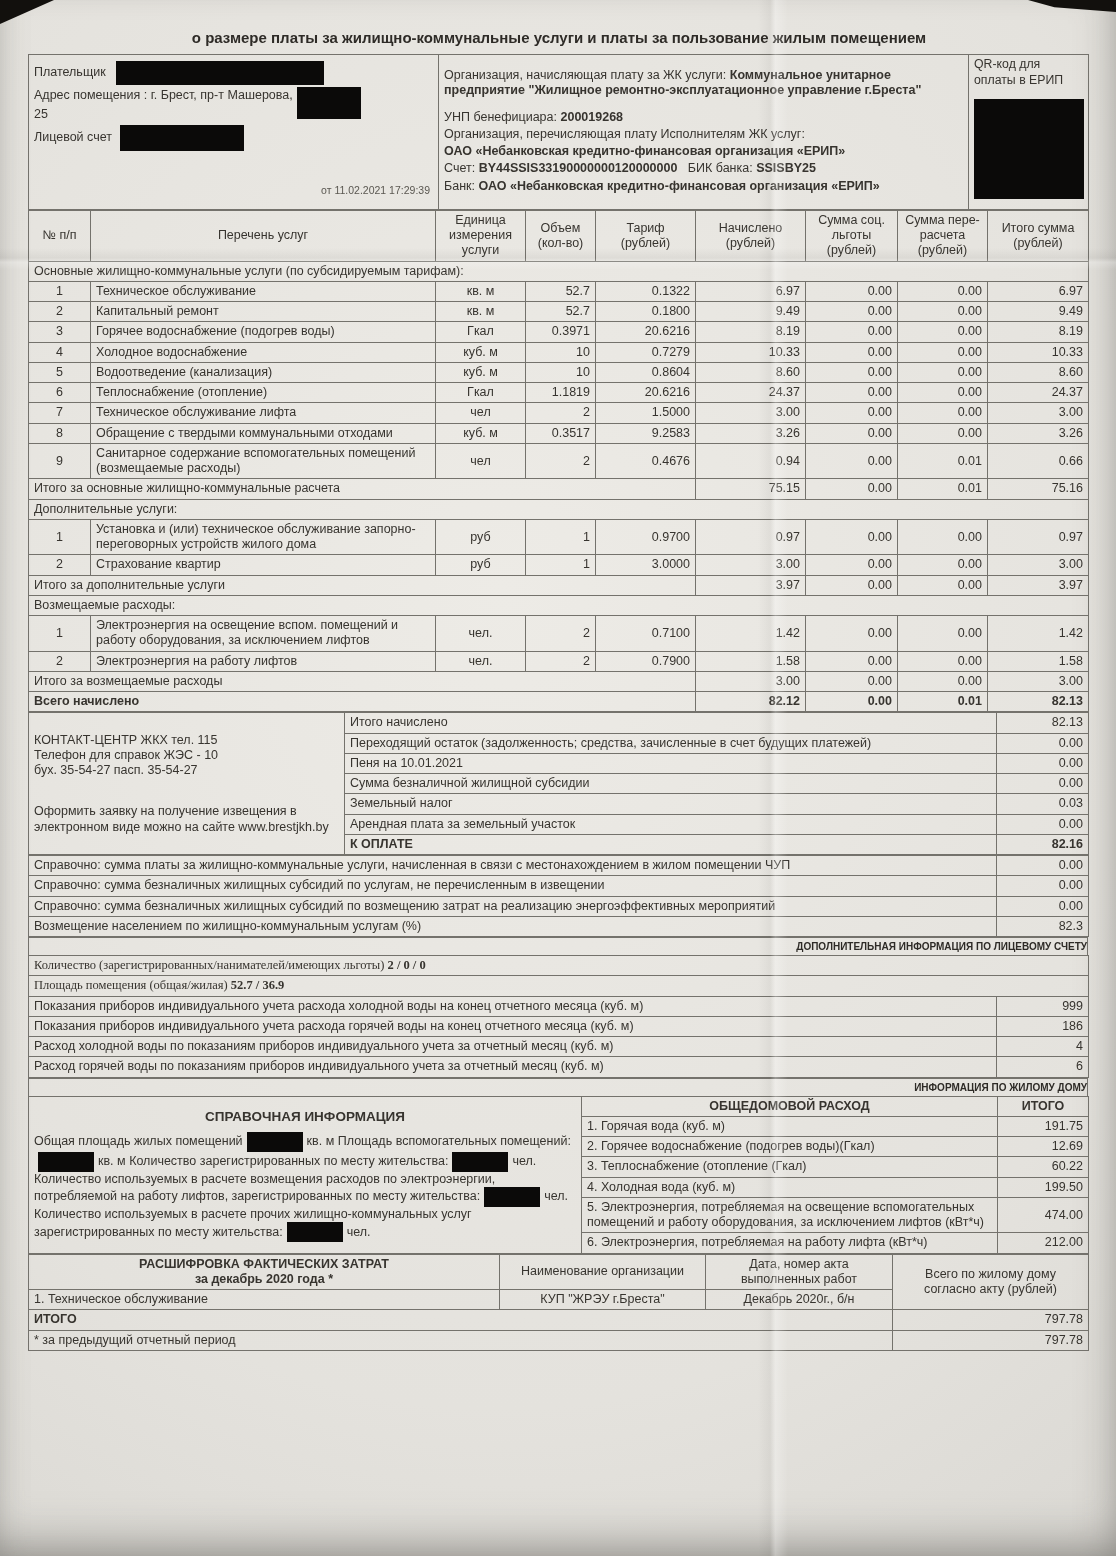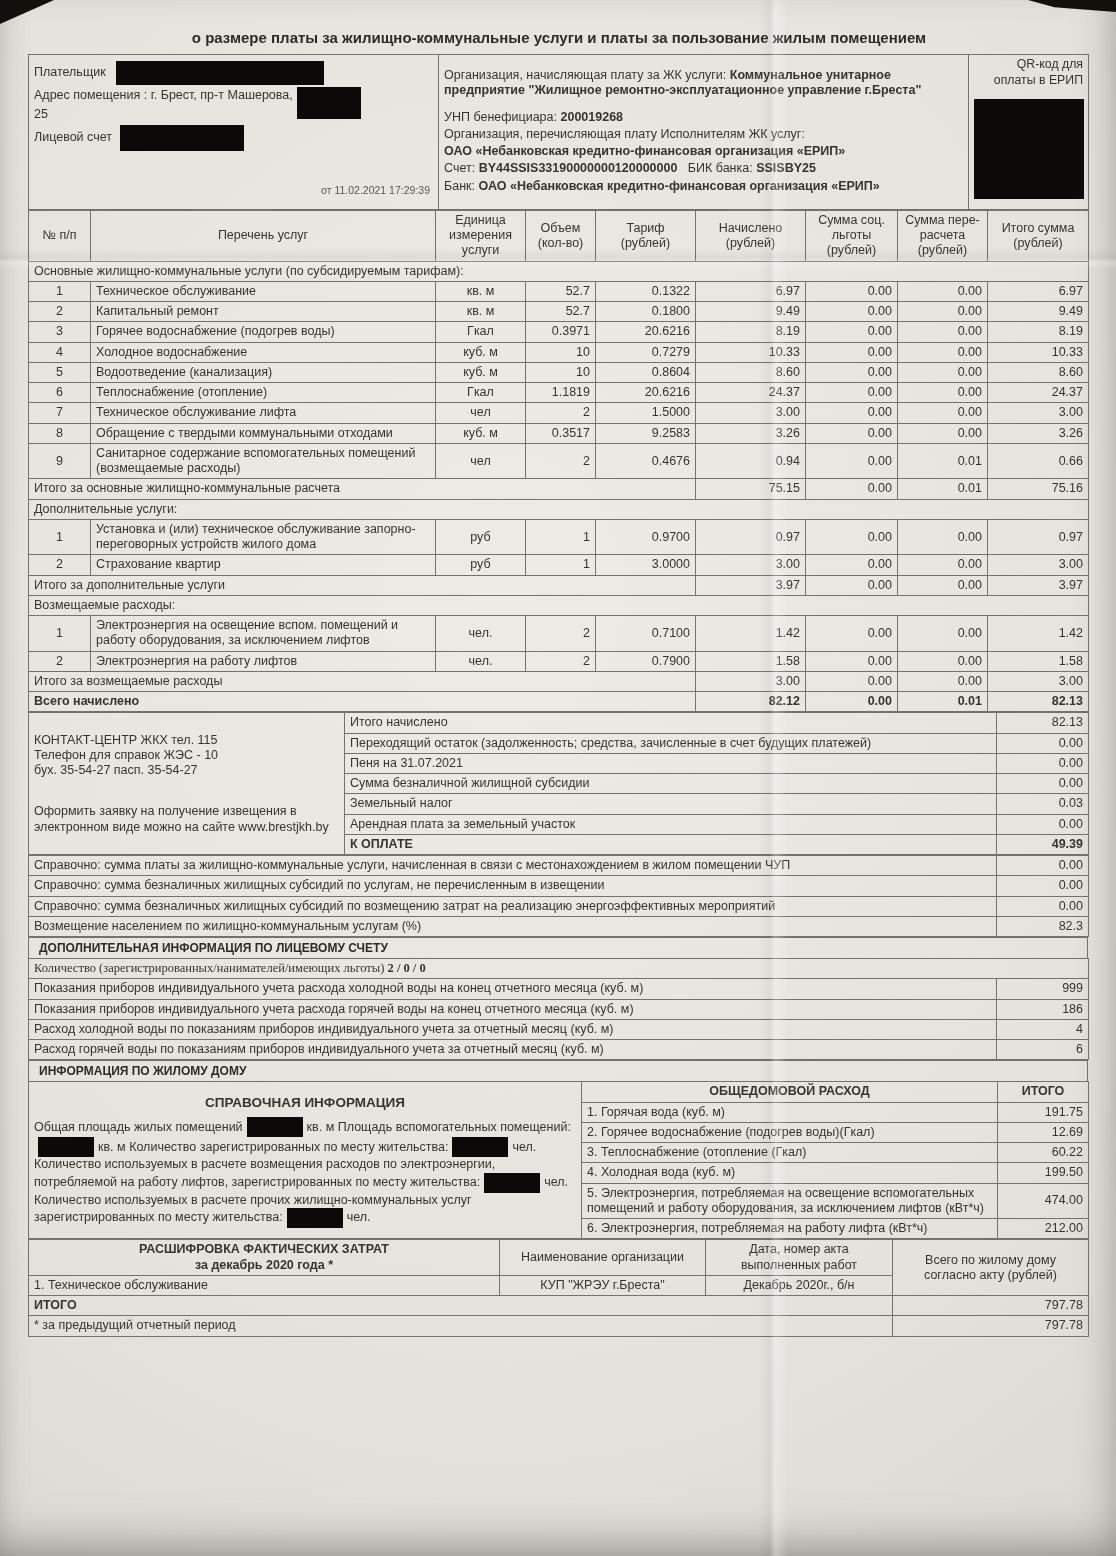--- a/index.html
+++ b/index.html
@@ -41,21 +41,21 @@
 
   
   .hdr td { vertical-align:top; padding:4px 7px; font-size:12.8px; line-height:1.35; }
   .payer-cell { position:relative; }
   .stamp { position:absolute; right:8px; bottom:12px; font-size:10.5px; color:#5a5751; }
   .redact { display:inline-block; background:#0b0a09; vertical-align:middle; }
   .r-payer  { width:208px; height:24px; margin-left:10px; }
   .r-addr   { width:64px;  height:32px; margin-left:4px; margin-bottom:-14px; }
   .r-acct   { width:124px; height:26px; margin-left:8px; }
   .r-inline { width:56px;  height:20px; margin:0 4px; }
-  .qr-cell { text-align:right; padding-top:6px; }
+  .qr-cell { text-align:left; padding-top:6px; }
   .qr-box { width:110px; height:100px; background:#0b0a09; margin:10px auto 8px; }
   .b { font-weight:bold; }
   .hdr-line { margin-bottom:2px; }
   .hdr-gap { height:9px; }
 
   
   .c-num   { text-align:center; }
   .c-name  { text-align:left; }
   .c-unit  { text-align:center; }
   .c-vol, .c-tar { text-align:right; padding-right:10px; }
@@ -65,21 +65,21 @@
   .grand-row td { font-weight:bold; }
 
   
   .contact-cell { vertical-align:top; padding:5px 8px; font-size:13.2px; line-height:1.32; }
   .contact-note { margin-top:26px; }
   .sum-label { text-align:left; font-size:12.8px; }
   .sum-value { text-align:right; padding-right:10px; }
   .due-row td { font-weight:bold; }
 
   .band-title { width:1060px; border:1px solid #74726c; border-bottom:none;
-    text-align:left; font-weight:bold; font-size:12px; padding:3px 10px; color:#2e2b27; }
+    text-align:right; font-weight:bold; font-size:10px; padding:3px 0; color:#2e2b27; }
 
   .plain-cell { text-align:left;font-family:Liberation Serif, serif; }
 
   
   .house-left { vertical-align:top; padding:4px 10px; font-size:13px; line-height:1.5; }
   .house-left-title { text-align:center; font-weight:bold; font-size:13.5px; margin:2px 0 6px; }
   .house-hdr { font-weight:bold; text-align:center; font-size:13.2px; }
   .hi-label { text-align:left; font-size:12.6px;margin-top:8px; }
   .hi-value { text-align:right; padding-right:10px; vertical-align:top; padding-top:4px; }
 
@@ -385,38 +385,38 @@
           <div class="contact-note">Оформить заявку на получение извещения в электронном виде можно на сайте www.brestjkh.by</div>
         </td>
         <td class="sum-label">Итого начислено</td>
         <td class="sum-value">82.13</td>
       </tr>
       <tr>
           <td class="sum-label">Переходящий остаток (задолженность; средства, зачисленные в счет будущих платежей)</td>
           <td class="sum-value">0.00</td>
         </tr>
       <tr>
-          <td class="sum-label">Пеня на 31.07.2021</td>
+          <td class="sum-label">Пеня на 10.01.2021</td>
           <td class="sum-value">0.00</td>
         </tr>
       <tr>
           <td class="sum-label">Сумма безналичной жилищной субсидии</td>
           <td class="sum-value">0.00</td>
         </tr>
       <tr>
           <td class="sum-label">Земельный налог</td>
           <td class="sum-value">0.03</td>
         </tr>
       <tr>
           <td class="sum-label">Арендная плата за земельный участок</td>
           <td class="sum-value">0.00</td>
         </tr>
       <tr class="due-row">
           <td class="sum-label">К ОПЛАТЕ</td>
-          <td class="sum-value">49.39</td>
+          <td class="sum-value">82.16</td>
         </tr>
     </tbody>
   </table>
 
   <table class="grid">
     <colgroup>
         <col style="width:968px">
         <col style="width:92px">
       </colgroup>
     <tbody>
@@ -444,20 +444,23 @@
 
   <div class="band-title">ДОПОЛНИТЕЛЬНАЯ ИНФОРМАЦИЯ ПО ЛИЦЕВОМУ СЧЕТУ</div>
   <table class="grid">
     <colgroup>
         <col style="width:968px">
         <col style="width:92px">
       </colgroup>
     <tbody>
       <tr>
           <td class="plain-cell" colspan="2"><span>Количество (зарегистрированных/нанимателей/имеющих льготы)</span> <span class="b">2 / 0 / 0</span></td>
+        </tr>
+      <tr>
+          <td class="plain-cell" colspan="2"><span>Площадь помещения (общая/жилая)</span> <span class="b">52.7 / 36.9</span></td>
         </tr>
     </tbody>
     <tbody>
       <tr>
         <td class="sum-label">Показания приборов индивидуального учета расхода холодной воды на конец отчетного месяца (куб. м)</td>
         <td class="sum-value">999</td>
       </tr>
 
       <tr>
         <td class="sum-label">Показания приборов индивидуального учета расхода горячей воды на конец отчетного месяца (куб. м)</td>

